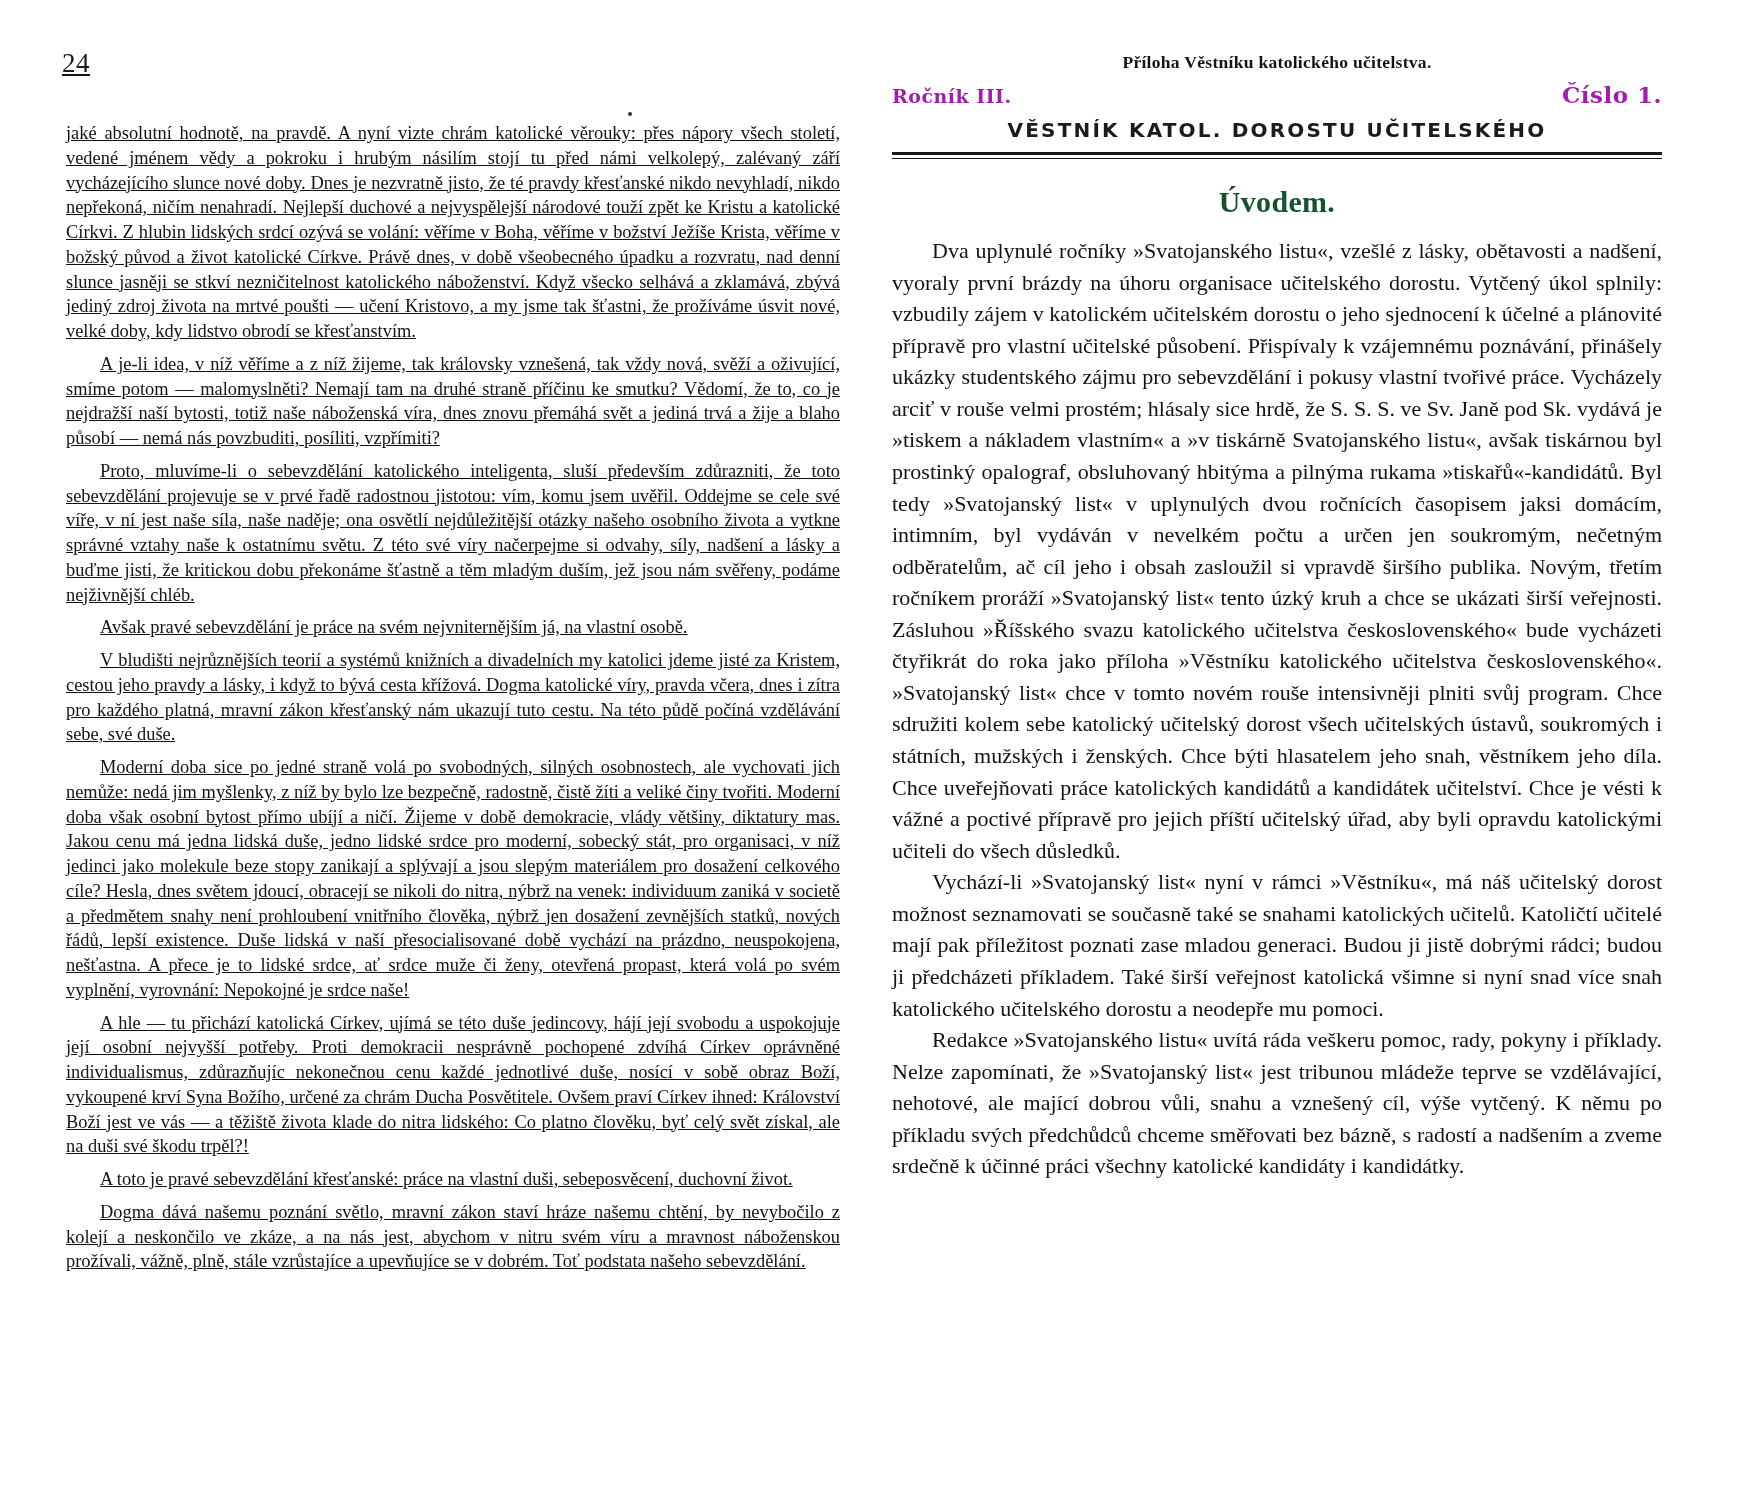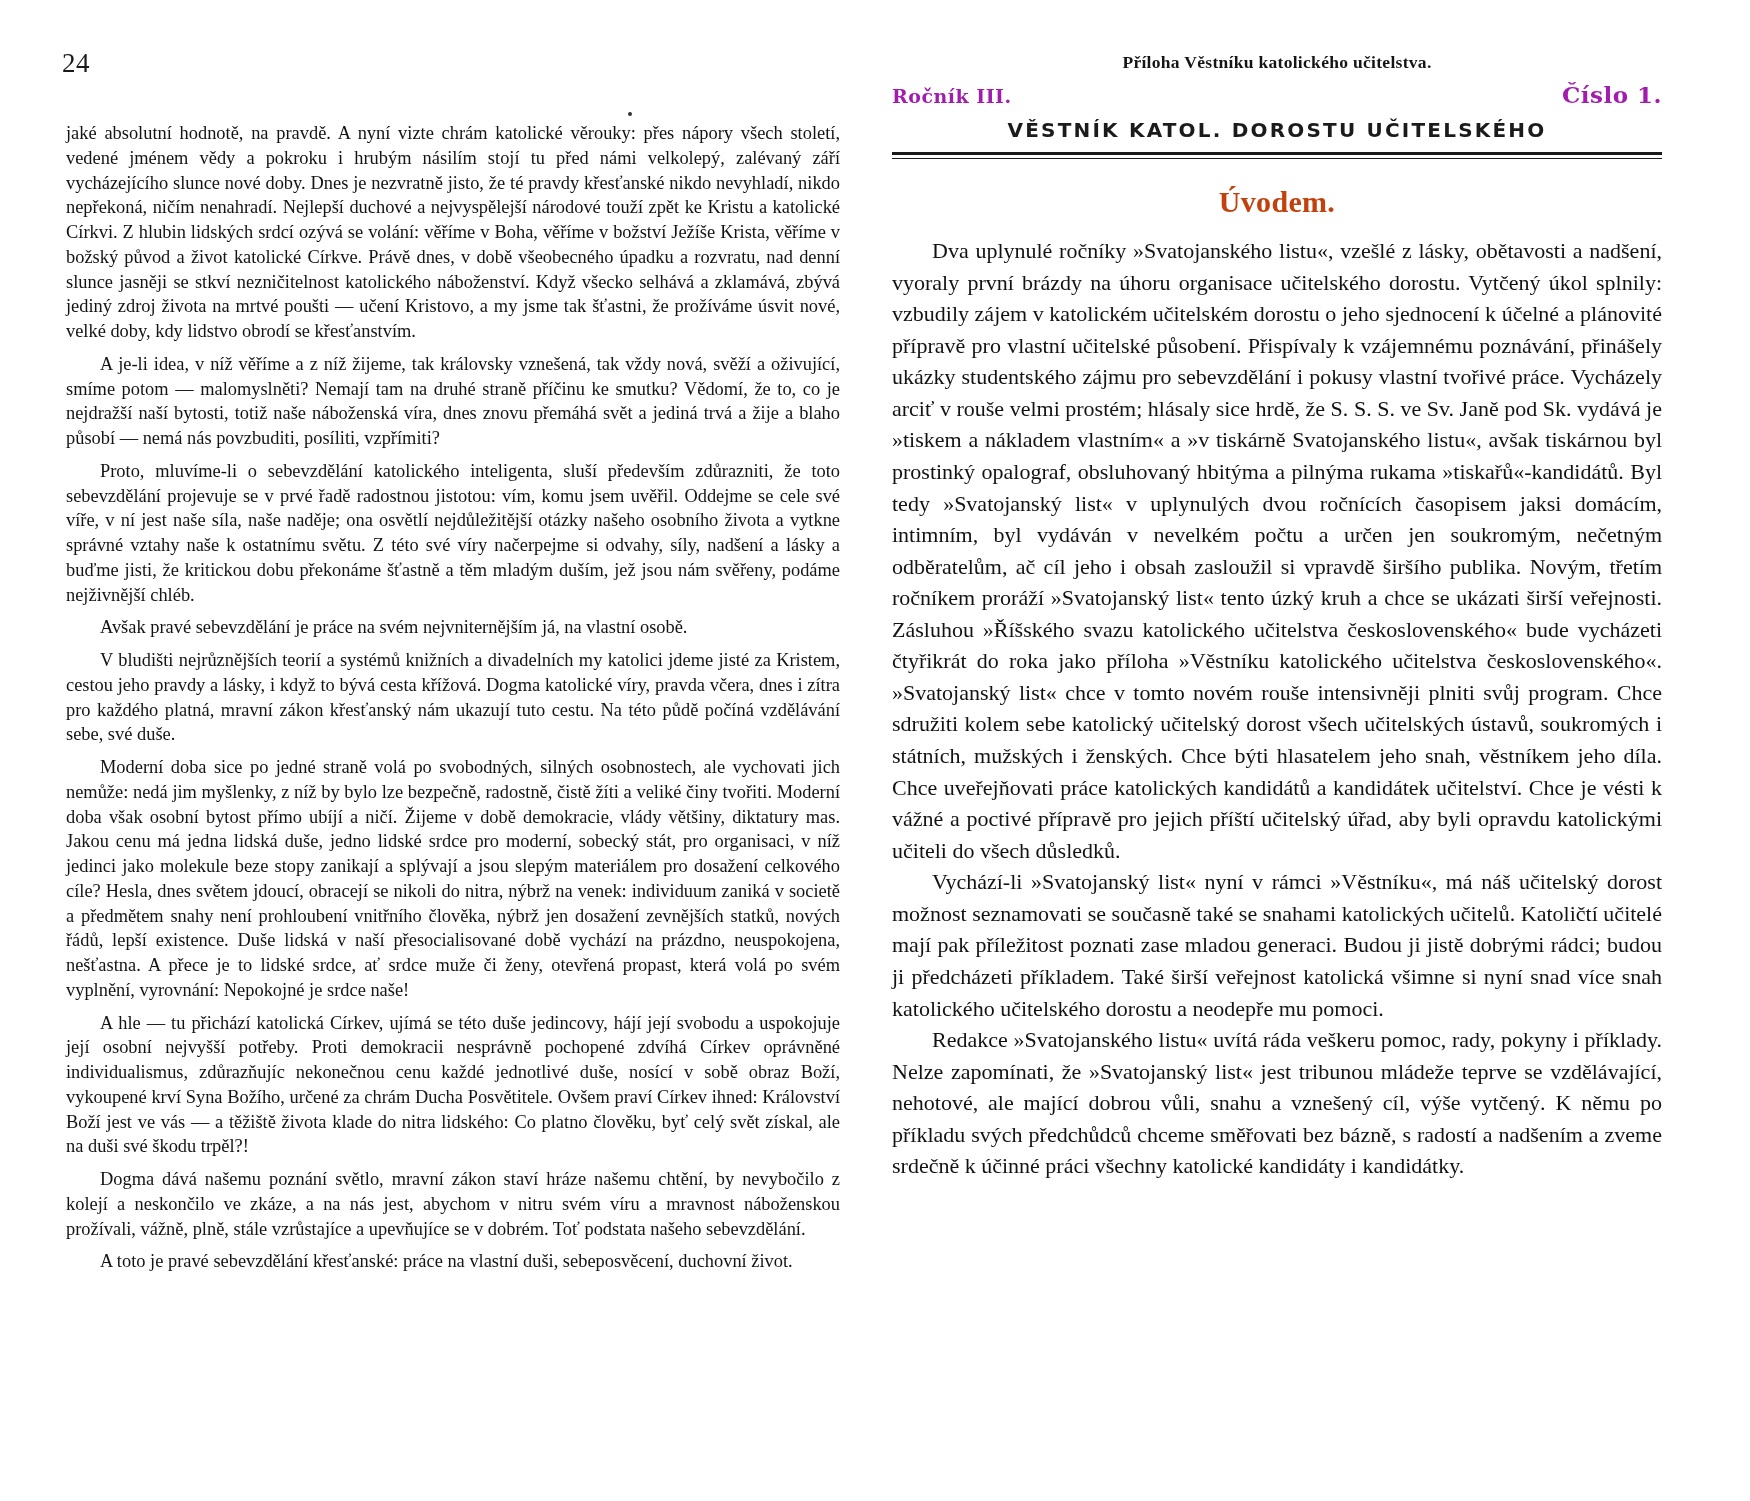--- a/index.html
+++ b/index.html
@@ -20,20 +20,21 @@
     inset: 0;
     padding: 0;
   }
 
   
   .left-col {
     position: absolute;
     left: 58px;
     top: 48px;
     width: 790px;
+    text-decoration: underline;
   }
   .folio {
     font-family: "Liberation Serif", serif;
     font-size: 27px;
     color: #1a1a1a;
     margin-left: 4px;
     margin-bottom: 42px;
     letter-spacing: 0.5px;
   }
   .body-text {
@@ -118,21 +119,21 @@
   .rule-double {
     border-top: 3px solid #1a1a1a;
     border-bottom: 1.5px solid #1a1a1a;
     height: 3px;
     margin: 6px 0 26px 0;
   }
   .article-title {
     text-align: center;
     font-size: 30px;
     font-weight: bold;
-    color: #c2410c;
+    color: #14532d;
     margin: 0 0 16px 0;
     letter-spacing: 0.3px;
   }
   .right-body {
     font-size: 22px;
     line-height: 1.435;
     text-align: justify;
     color: #121212;
   }
   .right-body p {
@@ -158,22 +159,22 @@
   <div class="left-col">
     <div class="folio">24</div>
     <div class="body-text">
       <p class="noindent">jaké absolutní hodnotě, na pravdě. A nyní vizte chrám katolické věrouky: přes nápory všech století, vedené jménem vědy a pokroku i hrubým násilím stojí tu před námi velkolepý, zalévaný září vycházejícího slunce nové doby. Dnes je nezvratně jisto, že té pravdy křesťanské nikdo nevyhladí, nikdo nepřekoná, ničím nenahradí. Nejlepší duchové a nejvyspělejší národové touží zpět ke Kristu a katolické Církvi. Z hlubin lidských srdcí ozývá se volání: věříme v Boha, věříme v božství Ježíše Krista, věříme v božský původ a život katolické Církve. Právě dnes, v době všeobecného úpadku a rozvratu, nad denní slunce jasněji se stkví nezničitelnost katolického náboženství. Když všecko selhává a zklamává, zbývá jediný zdroj života na mrtvé poušti — učení Kristovo, a my jsme tak šťastni, že prožíváme úsvit nové, velké doby, kdy lidstvo obrodí se křesťanstvím.</p>
       <p>A je-li idea, v níž věříme a z níž žijeme, tak královsky vznešená, tak vždy nová, svěží a oživující, smíme potom — malomyslněti? Nemají tam na druhé straně příčinu ke smutku? Vědomí, že to, co je nejdražší naší bytosti, totiž naše náboženská víra, dnes znovu přemáhá svět a jediná trvá a žije a blaho působí — nemá nás povzbuditi, posíliti, vzpřímiti?</p>
       <p>Proto, mluvíme-li o sebevzdělání katolického inteligenta, sluší především zdůrazniti, že toto sebevzdělání projevuje se v prvé řadě radostnou jistotou: vím, komu jsem uvěřil. Oddejme se cele své víře, v ní jest naše síla, naše naděje; ona osvětlí nejdůležitější otázky našeho osobního života a vytkne správné vztahy naše k ostatnímu světu. Z této své víry načerpejme si odvahy, síly, nadšení a lásky a buďme jisti, že kritickou dobu překonáme šťastně a těm mladým duším, jež jsou nám svěřeny, podáme nejživnější chléb.</p>
       <p>Avšak pravé sebevzdělání je práce na svém nejvniternějším já, na vlastní osobě.</p>
       <p>V bludišti nejrůznějších teorií a systémů knižních a divadelních my katolici jdeme jisté za Kristem, cestou jeho pravdy a lásky, i když to bývá cesta křížová. Dogma katolické víry, pravda včera, dnes i zítra pro každého platná, mravní zákon křesťanský nám ukazují tuto cestu. Na této půdě počíná vzdělávání sebe, své duše.</p>
       <p>Moderní doba sice po jedné straně volá po svobodných, silných osobnostech, ale vychovati jich nemůže: nedá jim myšlenky, z níž by bylo lze bezpečně, radostně, čistě žíti a veliké činy tvořiti. Moderní doba však osobní bytost přímo ubíjí a ničí. Žijeme v době demokracie, vlády většiny, diktatury mas. Jakou cenu má jedna lidská duše, jedno lidské srdce pro moderní, sobecký stát, pro organisaci, v níž jedinci jako molekule beze stopy zanikají a splývají a jsou slepým materiálem pro dosažení celkového cíle? Hesla, dnes světem jdoucí, obracejí se nikoli do nitra, nýbrž na venek: individuum zaniká v societě a předmětem snahy není prohloubení vnitřního člověka, nýbrž jen dosažení zevnějších statků, nových řádů, lepší existence. Duše lidská v naší přesocialisované době vychází na prázdno, neuspokojena, nešťastna. A přece je to lidské srdce, ať srdce muže či ženy, otevřená propast, která volá po svém vyplnění, vyrovnání: Nepokojné je srdce naše!</p>
       <p>A hle — tu přichází katolická Církev, ujímá se této duše jedincovy, hájí její svobodu a uspokojuje její osobní nejvyšší potřeby. Proti demokracii nesprávně pochopené zdvíhá Církev oprávněné individualismus, zdůrazňujíc nekonečnou cenu každé jednotlivé duše, nosící v sobě obraz Boží, vykoupené krví Syna Božího, určené za chrám Ducha Posvětitele. Ovšem praví Církev ihned: Království Boží jest ve vás — a těžiště života klade do nitra lidského: Co platno člověku, byť celý svět získal, ale na duši své škodu trpěl?!</p>
+      <p>A toto je pravé sebevzdělání křesťanské: práce na vlastní duši, sebeposvěcení, duchovní život.</p>
       <p>Dogma dává našemu poznání světlo, mravní zákon staví hráze našemu chtění, by nevybočilo z kolejí a neskončilo ve zkáze, a na nás jest, abychom v nitru svém víru a mravnost náboženskou prožívali, vážně, plně, stále vzrůstajíce a upevňujíce se v dobrém. Toť podstata našeho sebevzdělání.</p>
-      <p>A toto je pravé sebevzdělání křesťanské: práce na vlastní duši, sebeposvěcení, duchovní život.</p>
     </div>
   </div>
 
   <div class="divider"></div>
   <div class="stray-dot"></div>
 
   <div class="right-col">
     <div class="masthead-supra">Příloha Věstníku katolického učitelstva.</div>
     <div class="masthead-line">
       <span class="rocnik">Ročník III.</span>

